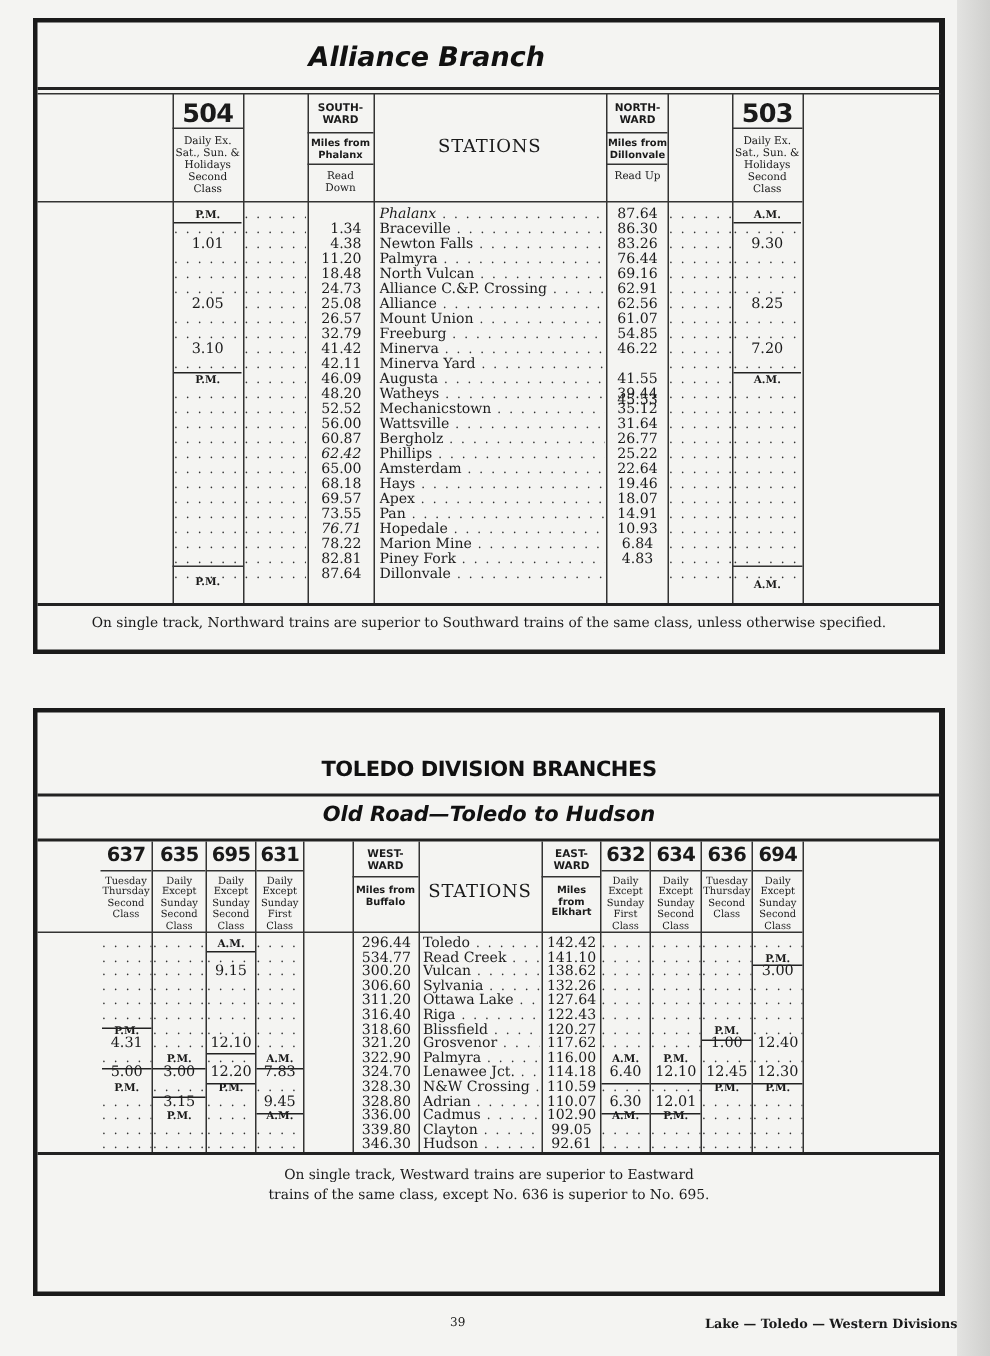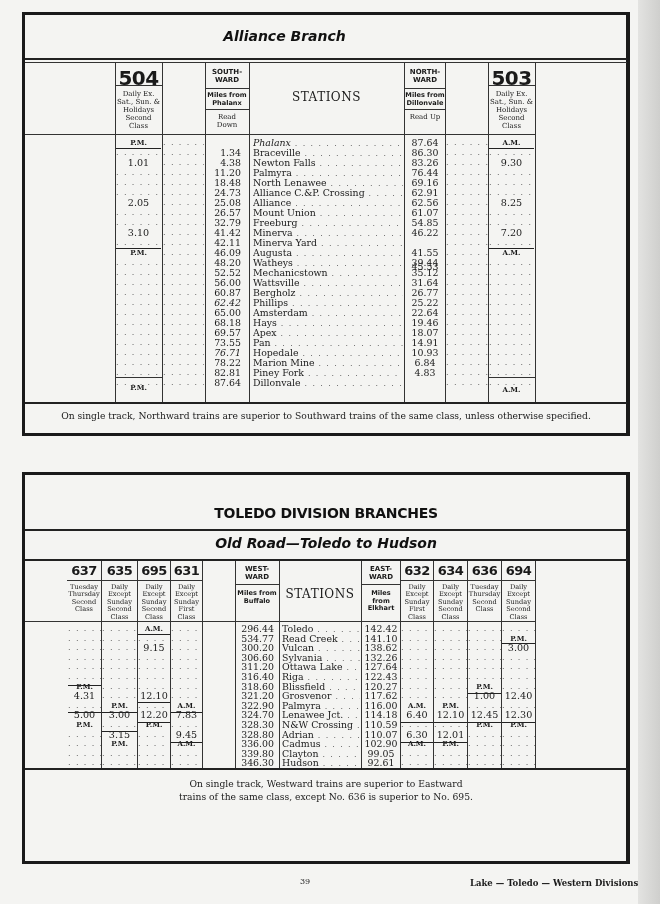--- a/index.html
+++ b/index.html
@@ -4,21 +4,21 @@
 <style>
   html,body{margin:0;padding:0;}
   body{width:660px;height:904px;background:#e9e9e7;position:relative;overflow:hidden;font-family:"DejaVu Serif",serif;color:#1a1a1a;}
   .page{position:absolute;left:0;top:0;width:660px;height:904px;background:#f4f4f2;}
   .rightshade{position:absolute;right:0;top:0;width:22px;height:904px;background:linear-gradient(90deg,#e3e3e1,#cfcfcd);}
   .hdr-title{position:absolute;font-family:"DejaVu Sans",sans-serif;font-weight:bold;font-style:italic;text-align:center;color:#111;}
   .hline{position:absolute;height:0;border-top:2px solid #222;}
   .hthin{position:absolute;height:0;border-top:1px solid #333;}
   .vline{position:absolute;width:0;border-left:1px solid #333;}
   .cell{position:absolute;text-align:center;}
-  .trainno{font-family:"DejaVu Sans",sans-serif;font-weight:bold;font-size:20px;letter-spacing:-0.5px;}
+  .trainno{font-family:"DejaVu Sans",sans-serif;font-weight:bold;font-size:17px;letter-spacing:-0.5px;}
   .trainno2{font-family:"DejaVu Sans",sans-serif;font-weight:bold;font-size:13px;letter-spacing:-0.5px;}
   .small{font-size:7px;line-height:8px;}
   .small2{font-size:6.6px;line-height:7.4px;}
   .dirlbl{font-family:"DejaVu Sans",sans-serif;font-weight:bold;font-size:7px;line-height:8px;}
   .milesl{font-family:"DejaVu Sans",sans-serif;font-weight:bold;font-size:6.6px;line-height:7.5px;}
   .stations-h{font-size:12px;letter-spacing:0.5px;}
   .row2{height:10.9px;line-height:10.9px;font-size:9.4px;white-space:nowrap;overflow:hidden;}
   .num{text-align:right;}
   .ctr{text-align:center;}
   .dots{letter-spacing:1.4px;font-size:8px;color:#333;}
@@ -31,21 +31,21 @@
 </style>
 </head>
 <body>
 
 <div class="page">
   <div class="rightshade"></div>
 
   <div>
 
     <div style="position:absolute;left:22px;top:12px;width:608px;height:424px;border:3px solid #1a1a1a;border-right-width:4px;box-sizing:border-box;"></div>
-    <div class="hdr-title" style="left:22px;top:28px;width:525px;font-size:14px;">Alliance Branch</div>
+    <div class="hdr-title" style="left:22px;top:28px;width:525px;font-size:18px;">Alliance Branch</div>
     <div class="hline" style="left:25px;top:58px;width:602px;"></div>
     <div class="hthin" style="left:25px;top:62px;width:602px;"></div>
 
     <div class="vline" style="left:115px;top:62px;height:340px;"></div>
     <div class="vline" style="left:162px;top:62px;height:340px;"></div>
     <div class="vline" style="left:205px;top:62px;height:340px;"></div>
     <div class="vline" style="left:249px;top:62px;height:340px;"></div>
     <div class="vline" style="left:404px;top:62px;height:340px;"></div>
     <div class="vline" style="left:445px;top:62px;height:340px;"></div>
     <div class="vline" style="left:488px;top:62px;height:340px;"></div>
@@ -109,21 +109,21 @@
           <div class="row2 num" style="position:absolute;left:205px;top:168px;width:36px;">11.20</div>
           <div class="row2 stn" style="position:absolute;left:253px;top:168px;width:150px;"><span>Palmyra</span><span class="dots"> . . . . . . . . . . . . . . . . . . . .</span></div>
           <div class="row2 ctr" style="position:absolute;left:405px;top:168px;width:40px;">76.44</div>
           <div class="row2 ctr dots" style="position:absolute;left:446px;top:168px;width:42px;">. . . . . . </div>
           <div class="row2 ctr dots" style="position:absolute;left:489px;top:168px;width:45px;">. . . . . . .</div>
         </div>
         <div style="position:absolute;left:0;top:0;">
           <div class="row2 ctr dots" style="position:absolute;left:116px;top:178px;width:45px;">. . . . . . .</div>
           <div class="row2 ctr dots" style="position:absolute;left:163px;top:178px;width:41px;">. . . . . . </div>
           <div class="row2 num" style="position:absolute;left:205px;top:178px;width:36px;">18.48</div>
-          <div class="row2 stn" style="position:absolute;left:253px;top:178px;width:150px;"><span>North Lenawee</span><span class="dots"> . . . . . . . . . . . . . . . . . . . .</span></div>
+          <div class="row2 stn" style="position:absolute;left:253px;top:178px;width:150px;"><span>North Vulcan</span><span class="dots"> . . . . . . . . . . . . . . . . . . . .</span></div>
           <div class="row2 ctr" style="position:absolute;left:405px;top:178px;width:40px;">69.16</div>
           <div class="row2 ctr dots" style="position:absolute;left:446px;top:178px;width:42px;">. . . . . . </div>
           <div class="row2 ctr dots" style="position:absolute;left:489px;top:178px;width:45px;">. . . . . . .</div>
         </div>
         <div style="position:absolute;left:0;top:0;">
           <div class="row2 ctr dots" style="position:absolute;left:116px;top:188px;width:45px;">. . . . . . .</div>
           <div class="row2 ctr dots" style="position:absolute;left:163px;top:188px;width:41px;">. . . . . . </div>
           <div class="row2 num" style="position:absolute;left:205px;top:188px;width:36px;">24.73</div>
           <div class="row2 stn" style="position:absolute;left:253px;top:188px;width:150px;"><span>Alliance C.&amp;P. Crossing</span><span class="dots"> . . . . . . . . . . . . . . . . . . . .</span></div>
           <div class="row2 ctr" style="position:absolute;left:405px;top:188px;width:40px;">62.91</div>

